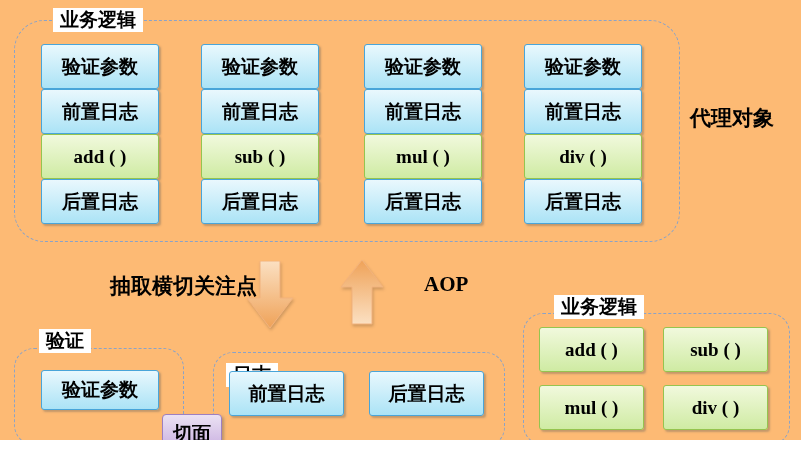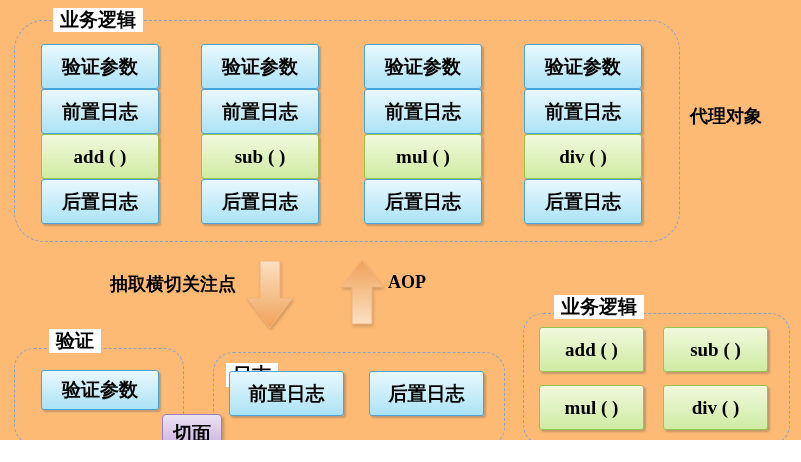--- a/index.html
+++ b/index.html
@@ -20,21 +20,21 @@
     position:absolute;
     background:#ffffff;
     padding:0 7px;
     font-size:19px;
     font-weight:bold;
     white-space:nowrap;
     line-height:24px;
   }
   .free-label{
     position:absolute;
-    font-size:18px;
+    font-size:21px;
     font-weight:bold;
     white-space:nowrap;
   }
   .cell{
     box-sizing:border-box;
     width:118px;height:45px;
     display:flex;align-items:center;justify-content:center;
     font-size:19px;font-weight:bold;
     border:1px solid #49a5d9;
     border-radius:3px;
@@ -125,24 +125,24 @@
   <svg class="arrow" style="left:340px;top:259px;" width="44" height="66" viewBox="0 0 44 66">
     <defs>
       <linearGradient id="gradUp" x1="0" y1="0" x2="0" y2="1">
         <stop offset="0" stop-color="#efa258"></stop>
         <stop offset="1" stop-color="#fbe0c2"></stop>
       </linearGradient>
     </defs>
     <polygon points="22,1 43,28 32,28 32,65 12,65 12,28 1,28" fill="url(#gradUp)" stroke="#f2b27c" stroke-width="1"></polygon>
   </svg>
 
-  <span class="free-label" style="left:388px;top:272px;">AOP</span>
+  <span class="free-label" style="left:424px;top:272px;">AOP</span>
 
   <div class="dashed-box" style="left:14px;top:348px;width:168px;height:95px;border-radius:20px;">
-    <span class="group-label" style="left:34px;top:-20px;">验证</span>
+    <span class="group-label" style="left:24px;top:-20px;">验证</span>
     <div class="small-box" style="left:26px;top:21px;width:118px;height:40px;">验证参数</div>
   </div>
 
   <div class="dashed-box" style="left:213px;top:352px;width:290px;height:93px;border-radius:20px;">
     <span class="group-label" style="left:12px;top:-21px;margin-top:31px;">日志</span>
     <div class="small-box" style="left:15px;top:18px;width:115px;height:45px;">前置日志</div>
     <div class="small-box" style="left:155px;top:18px;width:115px;height:45px;">后置日志</div>
   </div>
 
   <div class="purple-box">切面</div>

